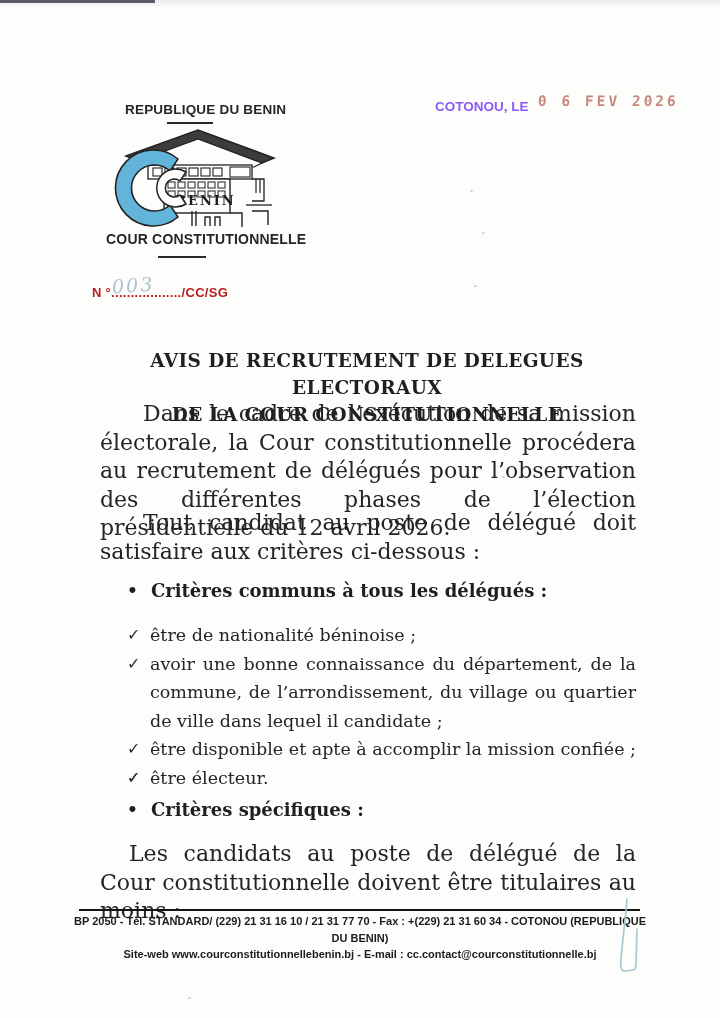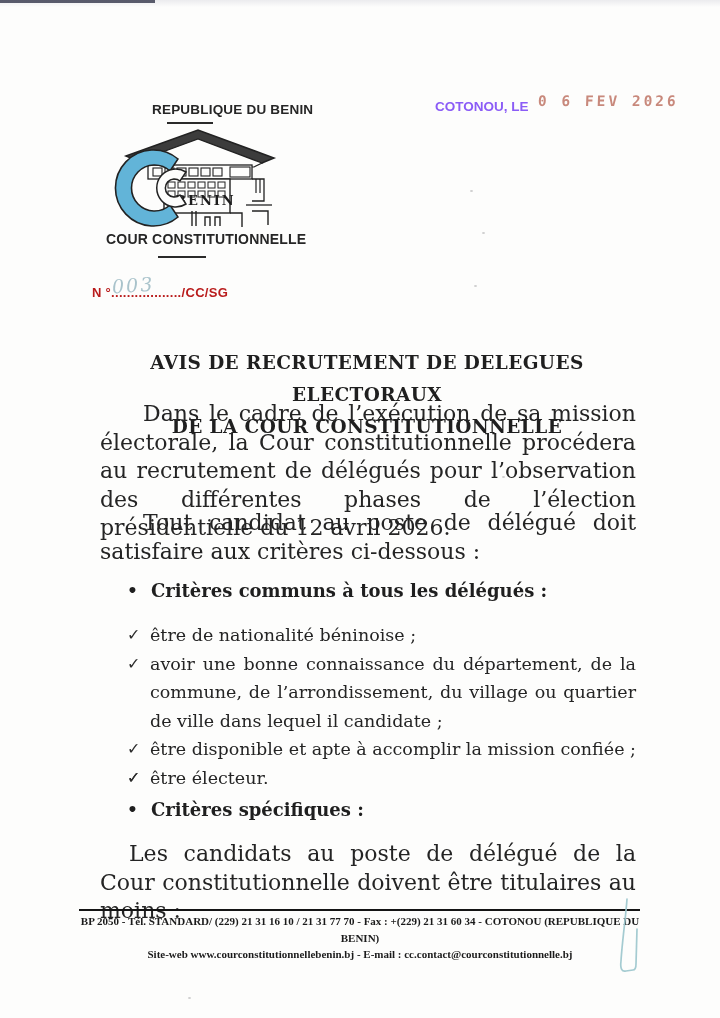--- a/index.html
+++ b/index.html
@@ -8,40 +8,40 @@
     font-family:"DejaVu Serif", serif;color:#262626;overflow:hidden;
   }
   
   .scan-top-shade{position:absolute;left:0;top:0;width:720px;height:7px;
     background:linear-gradient(#ebebee,rgba(255,255,255,0));}
   .scan-top-edge{position:absolute;left:0;top:0;width:155px;height:3px;background:#33364a;opacity:.8;}
   .speck{position:absolute;width:3px;height:2px;background:#cfcfcf;border-radius:50%;}
 
   
   .republic{position:absolute;left:125px;top:102px;font-family:"Liberation Sans",sans-serif;
-    font-weight:bold;font-size:13.5px;letter-spacing:.2px;color:#262626;margin-left:27px;}
+    font-weight:bold;font-size:13.5px;letter-spacing:.2px;color:#262626;}
   .republic-underline{position:absolute;left:167px;top:122px;width:46px;height:2px;background:#2a2a2a;}
   .court{position:absolute;left:106px;top:231px;font-family:"Liberation Sans",sans-serif;
     font-weight:bold;font-size:14px;letter-spacing:.2px;color:#262626;}
   .court-underline{position:absolute;left:158px;top:256px;width:48px;height:2px;background:#2a2a2a;}
   .logo{position:absolute;left:112px;top:125px;width:176px;height:106px;}
   .place{position:absolute;left:435px;top:99px;font-family:"Liberation Sans",sans-serif;
     font-weight:bold;font-size:13.5px;color:#8b5cf6;}
   .stamp{position:absolute;left:538px;top:93px;font-family:"DejaVu Sans Mono",monospace;
     font-size:14.5px;letter-spacing:3px;color:#bd7060;opacity:.82;font-weight:bold;transform:skewX(-2deg);}
 
   
   .ref-line{position:absolute;left:92px;top:285px;font-family:"Liberation Sans",sans-serif;
     font-weight:bold;font-size:13px;color:#b91c1c;letter-spacing:.3px;}
   .ref-number{position:absolute;left:112px;top:274px;font-style:italic;font-size:19px;
     color:#a9c3cb;letter-spacing:2px;transform:rotate(-4deg);}
 
   
   .title{position:absolute;left:98px;top:347px;width:538px;text-align:center;
-    font-weight:bold;font-size:18.5px;line-height:32px;letter-spacing:.4px;color:#1f1f1f;}
+    font-weight:bold;font-size:18.5px;line-height:27px;letter-spacing:.4px;color:#1f1f1f;}
 
   
   .para{position:absolute;left:100px;width:536px;font-size:22px;line-height:28.5px;
     text-align:justify;color:#242424;}
   .p1{top:400px;text-indent:43px;}
   .p2{top:509px;text-indent:43px;}
   .p3{top:840px;text-indent:29px;}
 
   
   .section-heading{position:absolute;left:127px;font-weight:bold;font-size:18px;color:#1f1f1f;}
@@ -51,21 +51,21 @@
 
   
   .checklist{position:absolute;left:127px;top:621px;width:509px;margin:0;padding:0;list-style:none;}
   .checklist li{position:relative;padding-left:23px;font-size:17.5px;line-height:28.5px;
     text-align:justify;color:#242424;}
   .check{position:absolute;left:0;top:0;font-size:16px;color:#2c2c2c;}
 
   
   .footer-rule{position:absolute;left:79px;top:909px;width:561px;height:2px;background:#141414;}
   .footer{position:absolute;left:70px;top:913px;width:580px;text-align:center;
-    font-family:Liberation Serif, serif;font-weight:bold;font-size:11px;
+    font-family:Liberation Sans, sans-serif;font-weight:bold;font-size:11px;
     line-height:16.5px;color:#1b1b1b;}
   .pen-mark{position:absolute;left:612px;top:893px;width:40px;height:100px;}
 </style>
 </head>
 <body>
 
 <div id="page">
 
   <div class="scan-top-shade"></div>
   <div class="scan-top-edge"></div>

